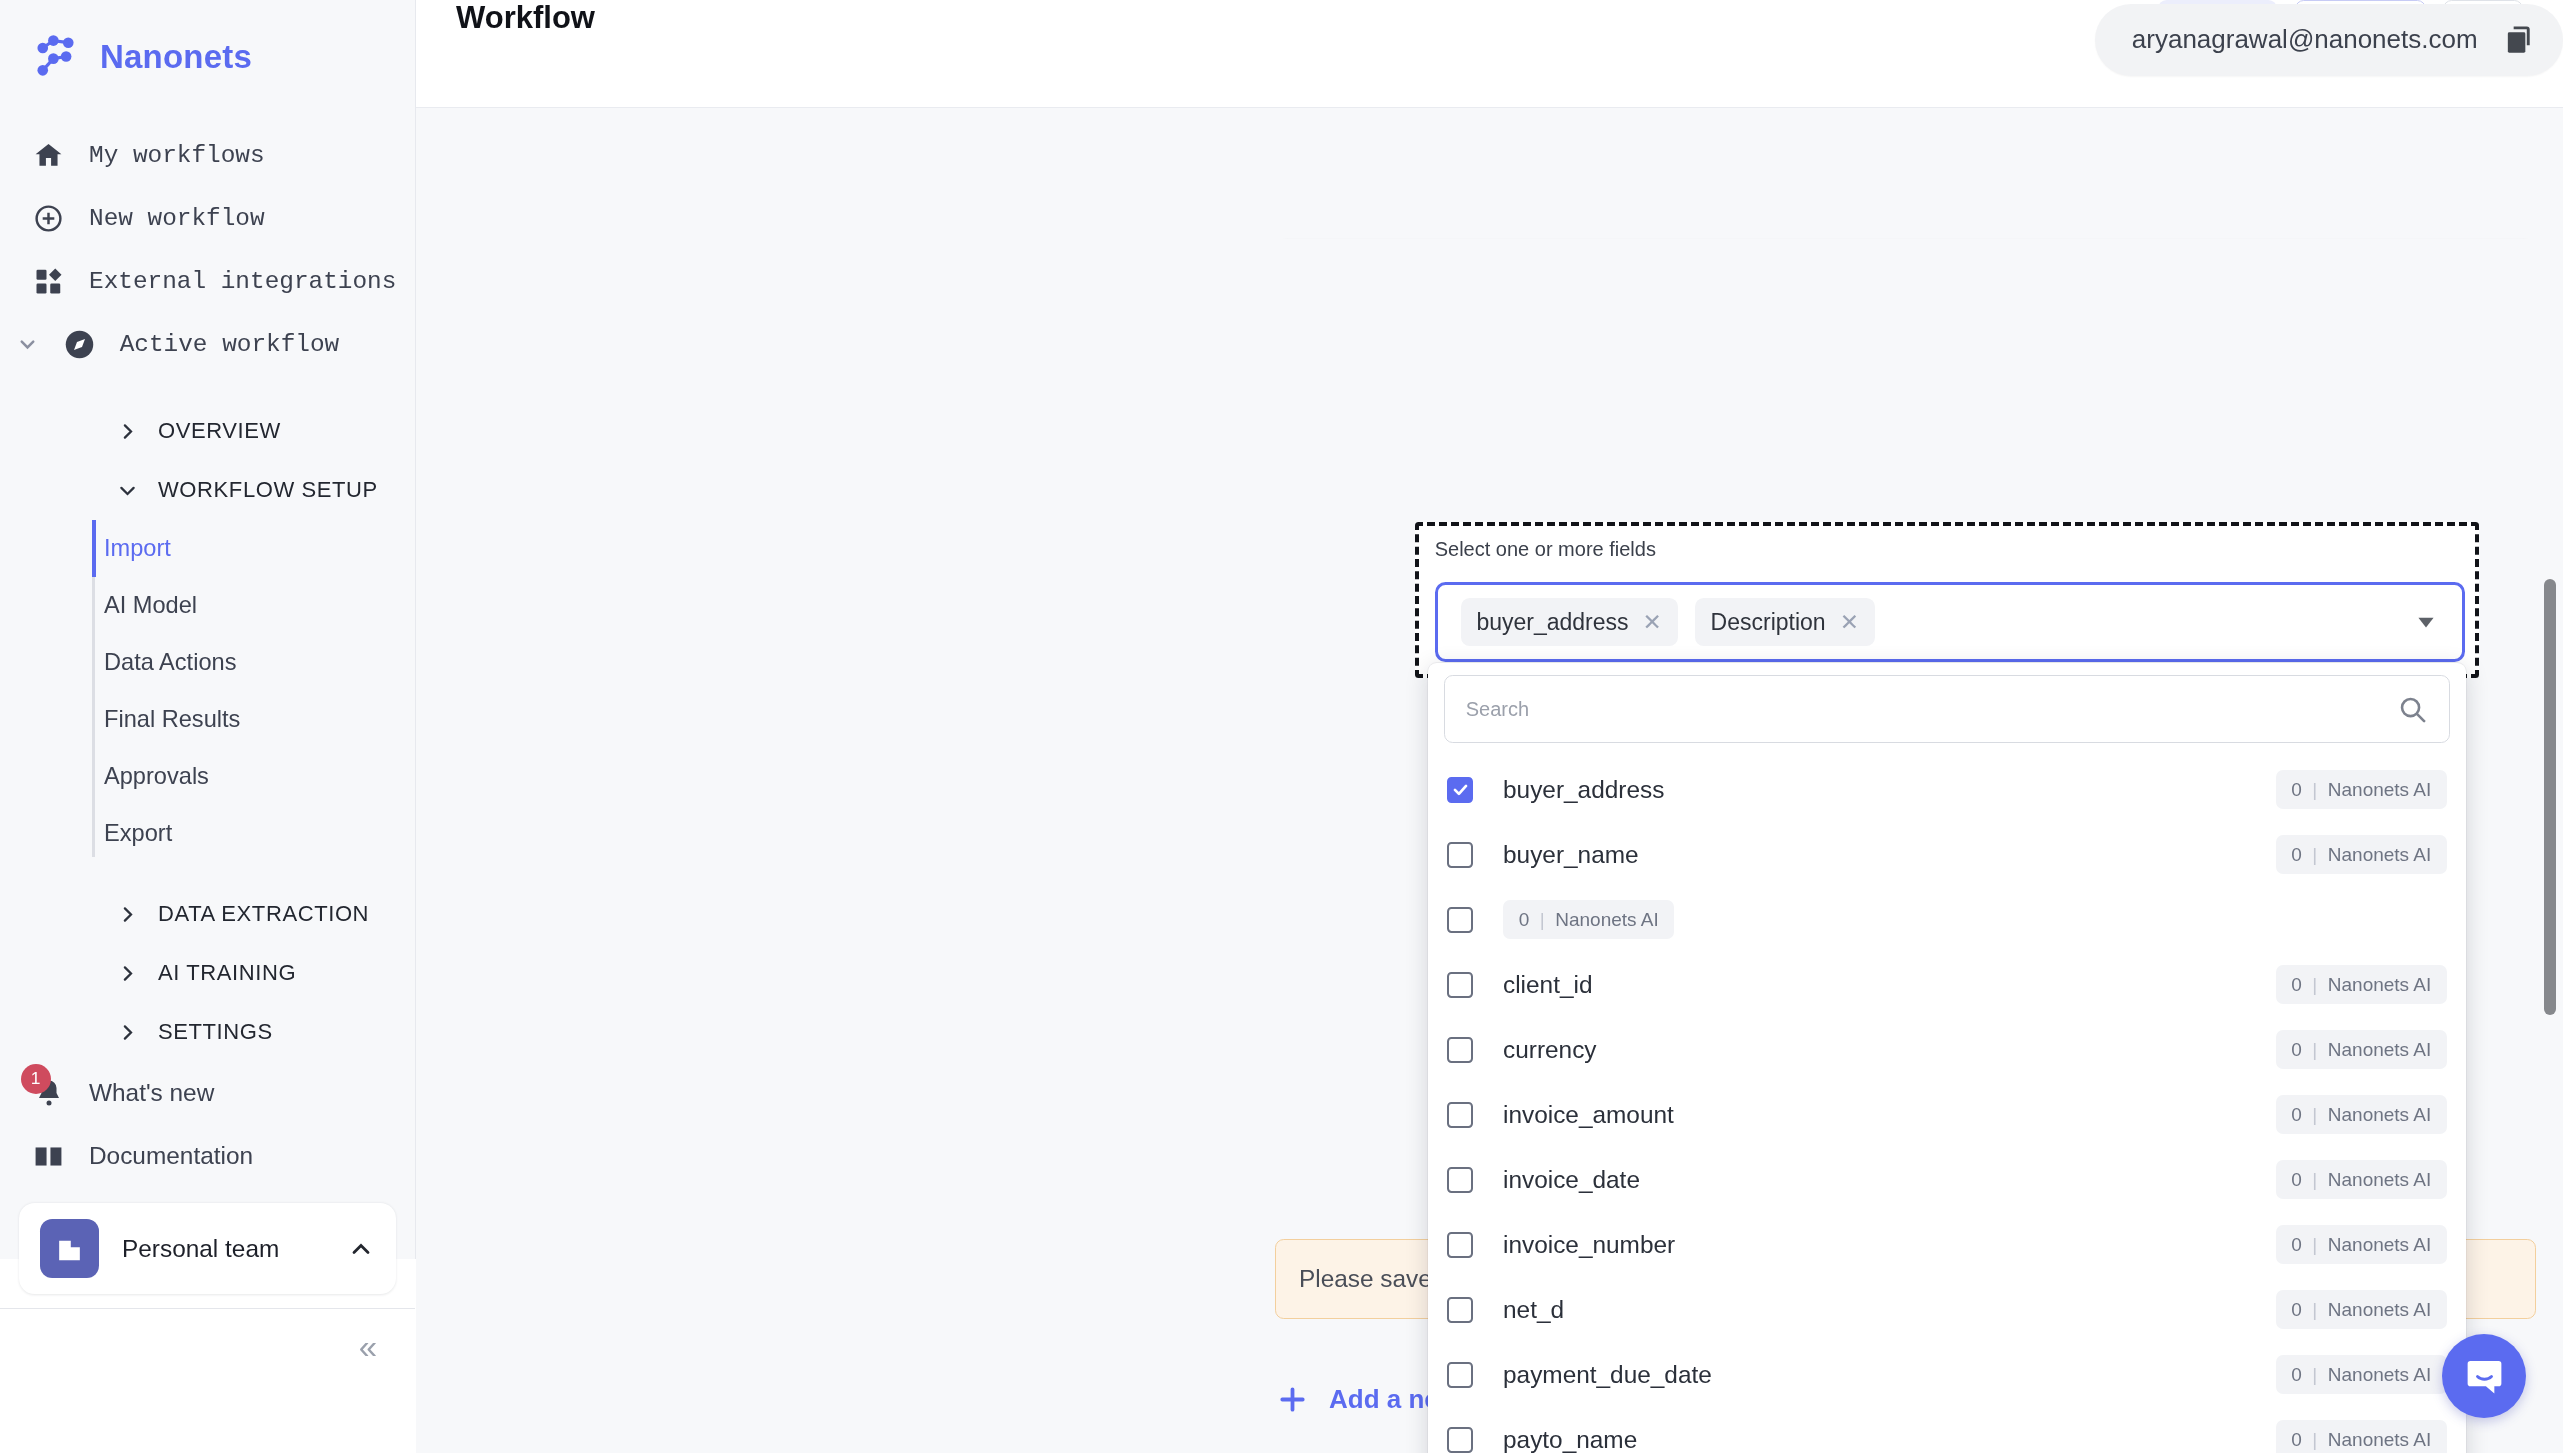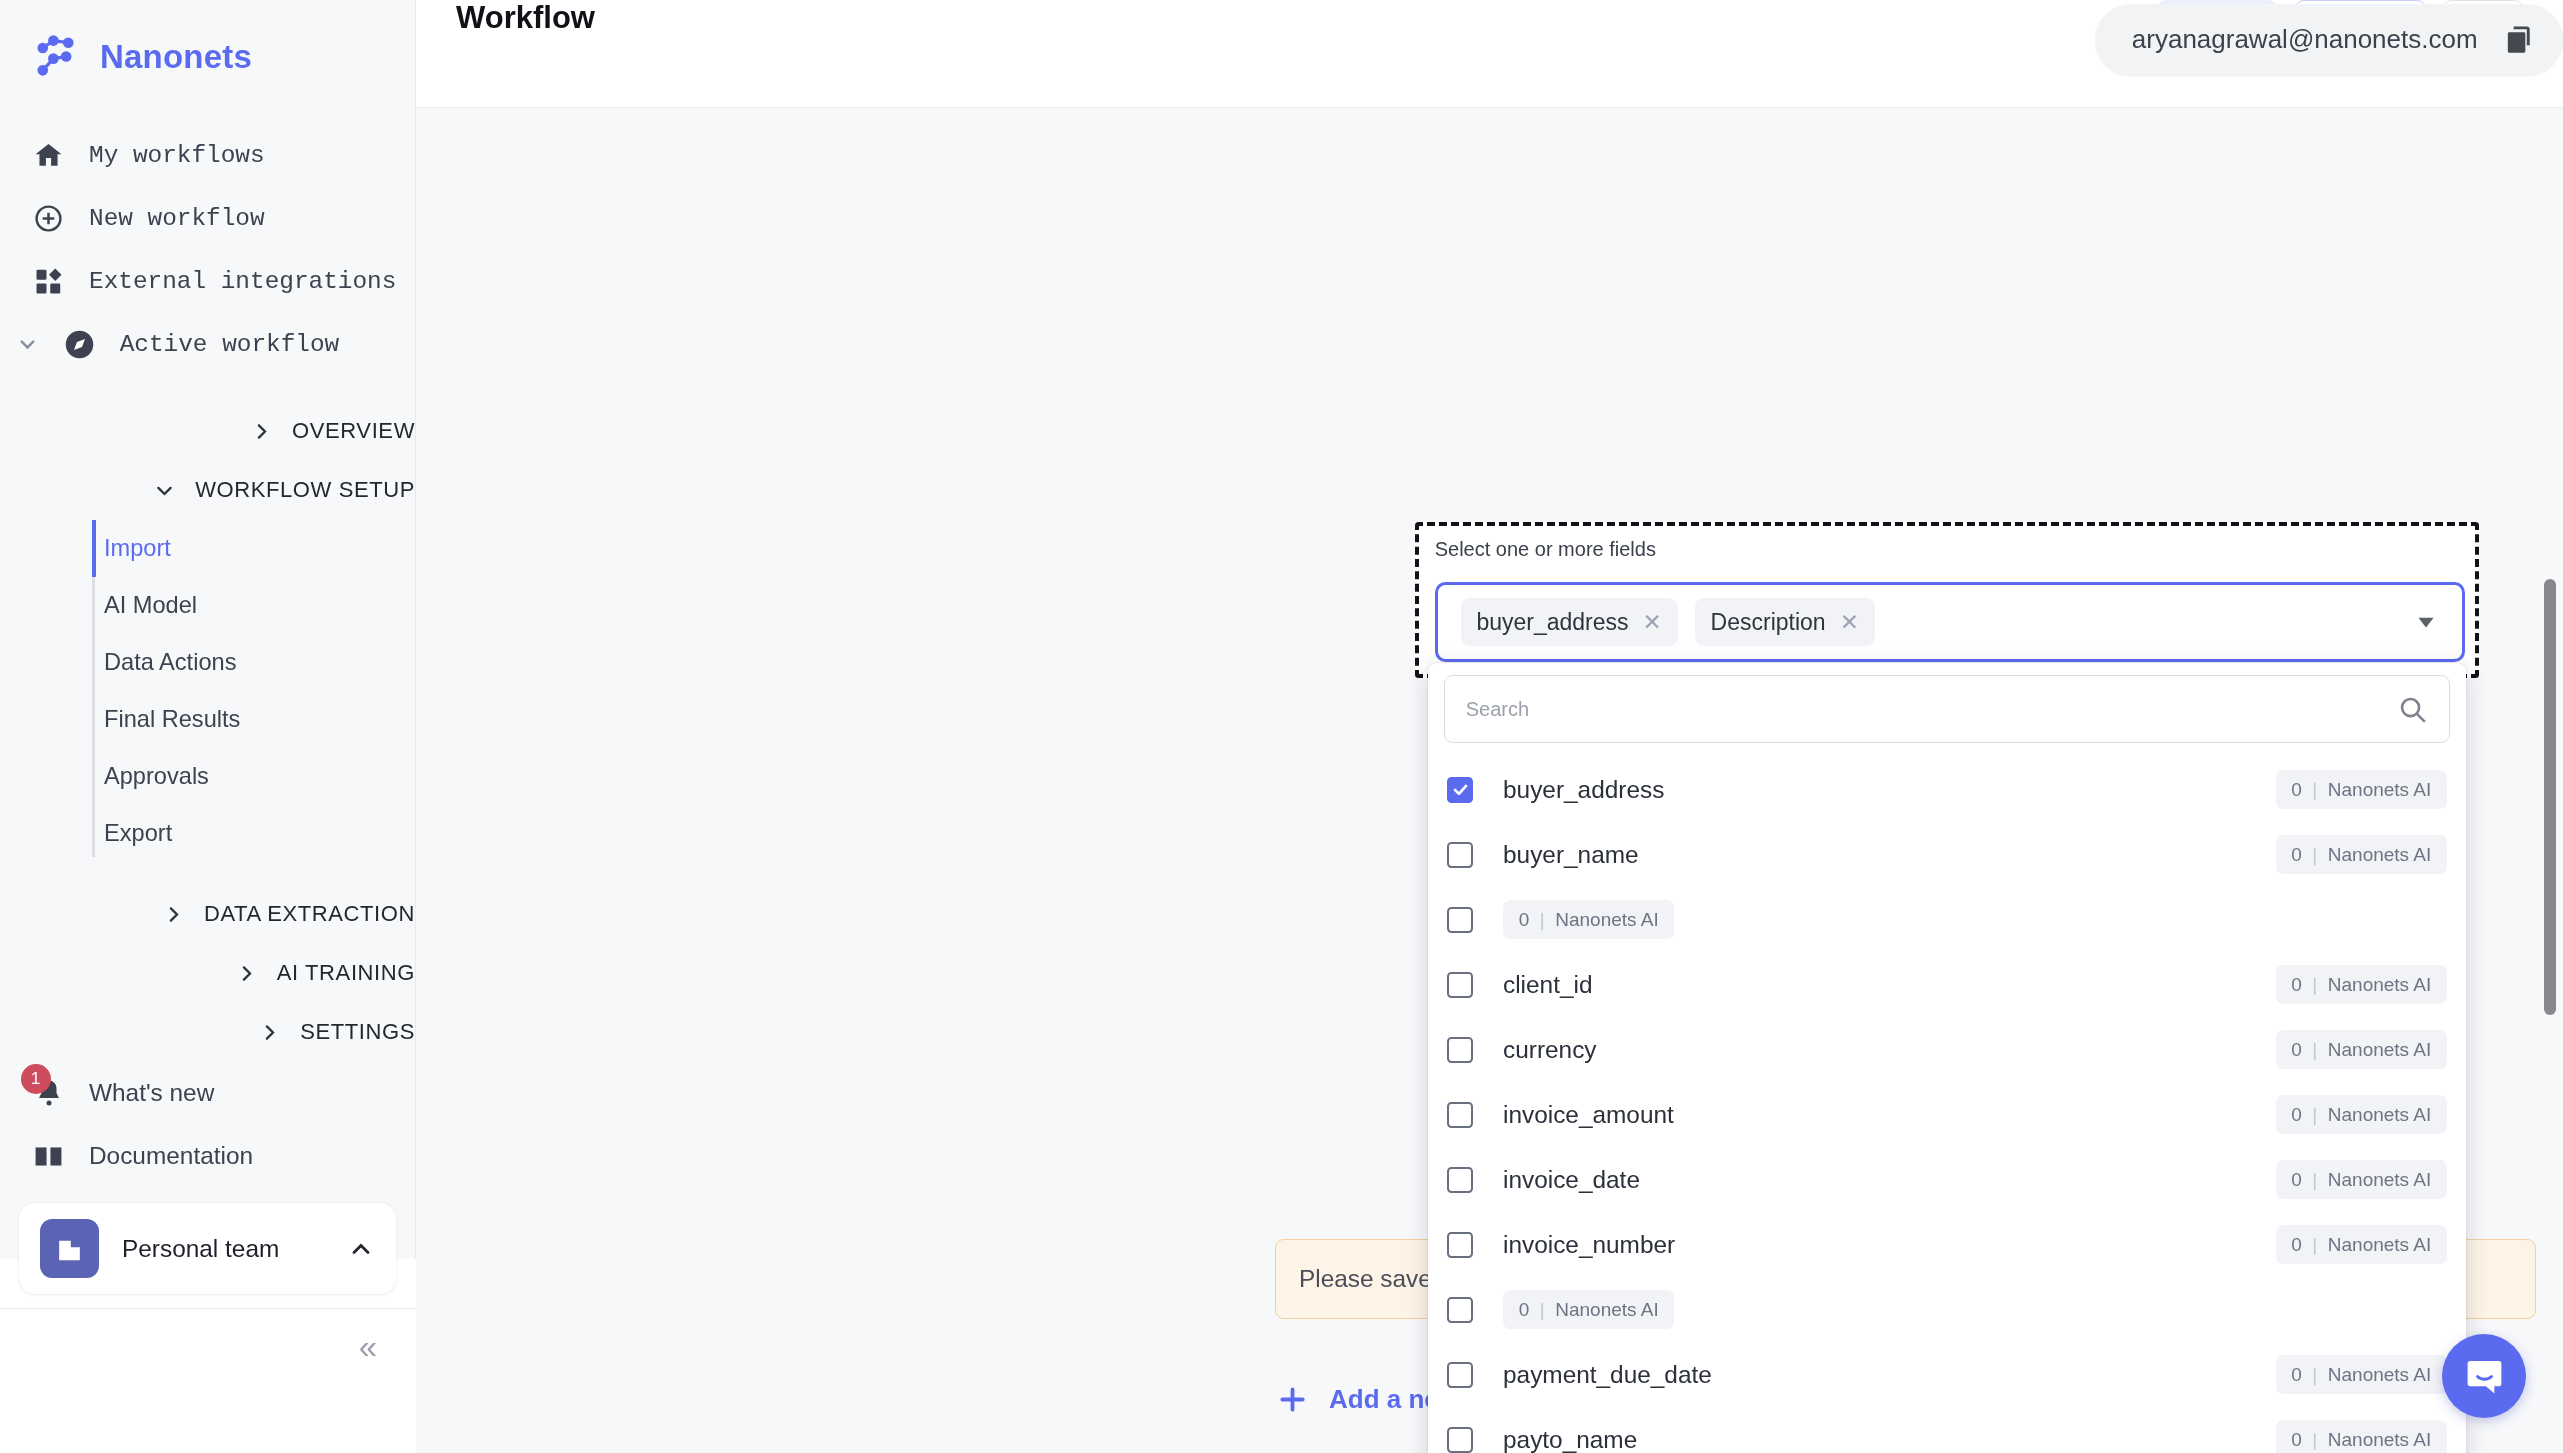--- a/index.html
+++ b/index.html
@@ -28,22 +28,22 @@
   .nav-row {
     display: flex; align-items: center; gap: 23px;
     height: 63px; padding-left: 31px; cursor: pointer;
     color: #3d4250; font-size: 24.4px;
   }
   .nav-row .ic { width: 35px; height: 35px; flex: 0 0 35px; display: flex; align-items: center; justify-content: center; color: #3d4250; }
 
   .tree { margin-top: 26px; }
   .tree-sec {
     display: flex; align-items: center; gap: 19px;
-    height: 59px; padding-left: 81px; cursor: pointer;
-    font-size: 22px; color: #232730; letter-spacing: 0.6px; justify-content: flex-end;
+    height: 59px; padding-left: 116px; cursor: pointer;
+    font-size: 22px; color: #232730; letter-spacing: 0.6px;
   }
   .chev { width: 23px; height: 23px; flex: 0 0 23px; display:flex; align-items:center; justify-content:center; color:#2c313c; }
   .tree-children { border-left: 2.6px px; margin-left: 0; position: relative; }
   .tree-children:before {
     content: ""; position: absolute; left: 92px; top: 3.5px; bottom: 5.2px; width: 2.6px; background: #dcdee4;
   }
   .leaf {
     display: flex; align-items: center; height: 57px;
     padding-left: 104px; font-size: 23.6px; color: #3d4250; cursor: pointer; position: relative;
   }
@@ -600,20 +600,21 @@
               <span class="cbox"></span>
               <span class="opt-label">invoice_number</span>
               <span class="opt-tag">
                 <span>0</span>
                 <span class="sep">|</span>
                 <span>Nanonets AI</span>
               </span>
             </div>
             <div class="opt">
               <span class="cbox"></span>
+              <span class="opt-label">net_d</span>
               <span class="opt-tag">
                 <span>0</span>
                 <span class="sep">|</span>
                 <span>Nanonets AI</span>
               </span>
             </div>
             <div class="opt">
               <span class="cbox"></span>
               <span class="opt-label">payment_due_date</span>
               <span class="opt-tag">

